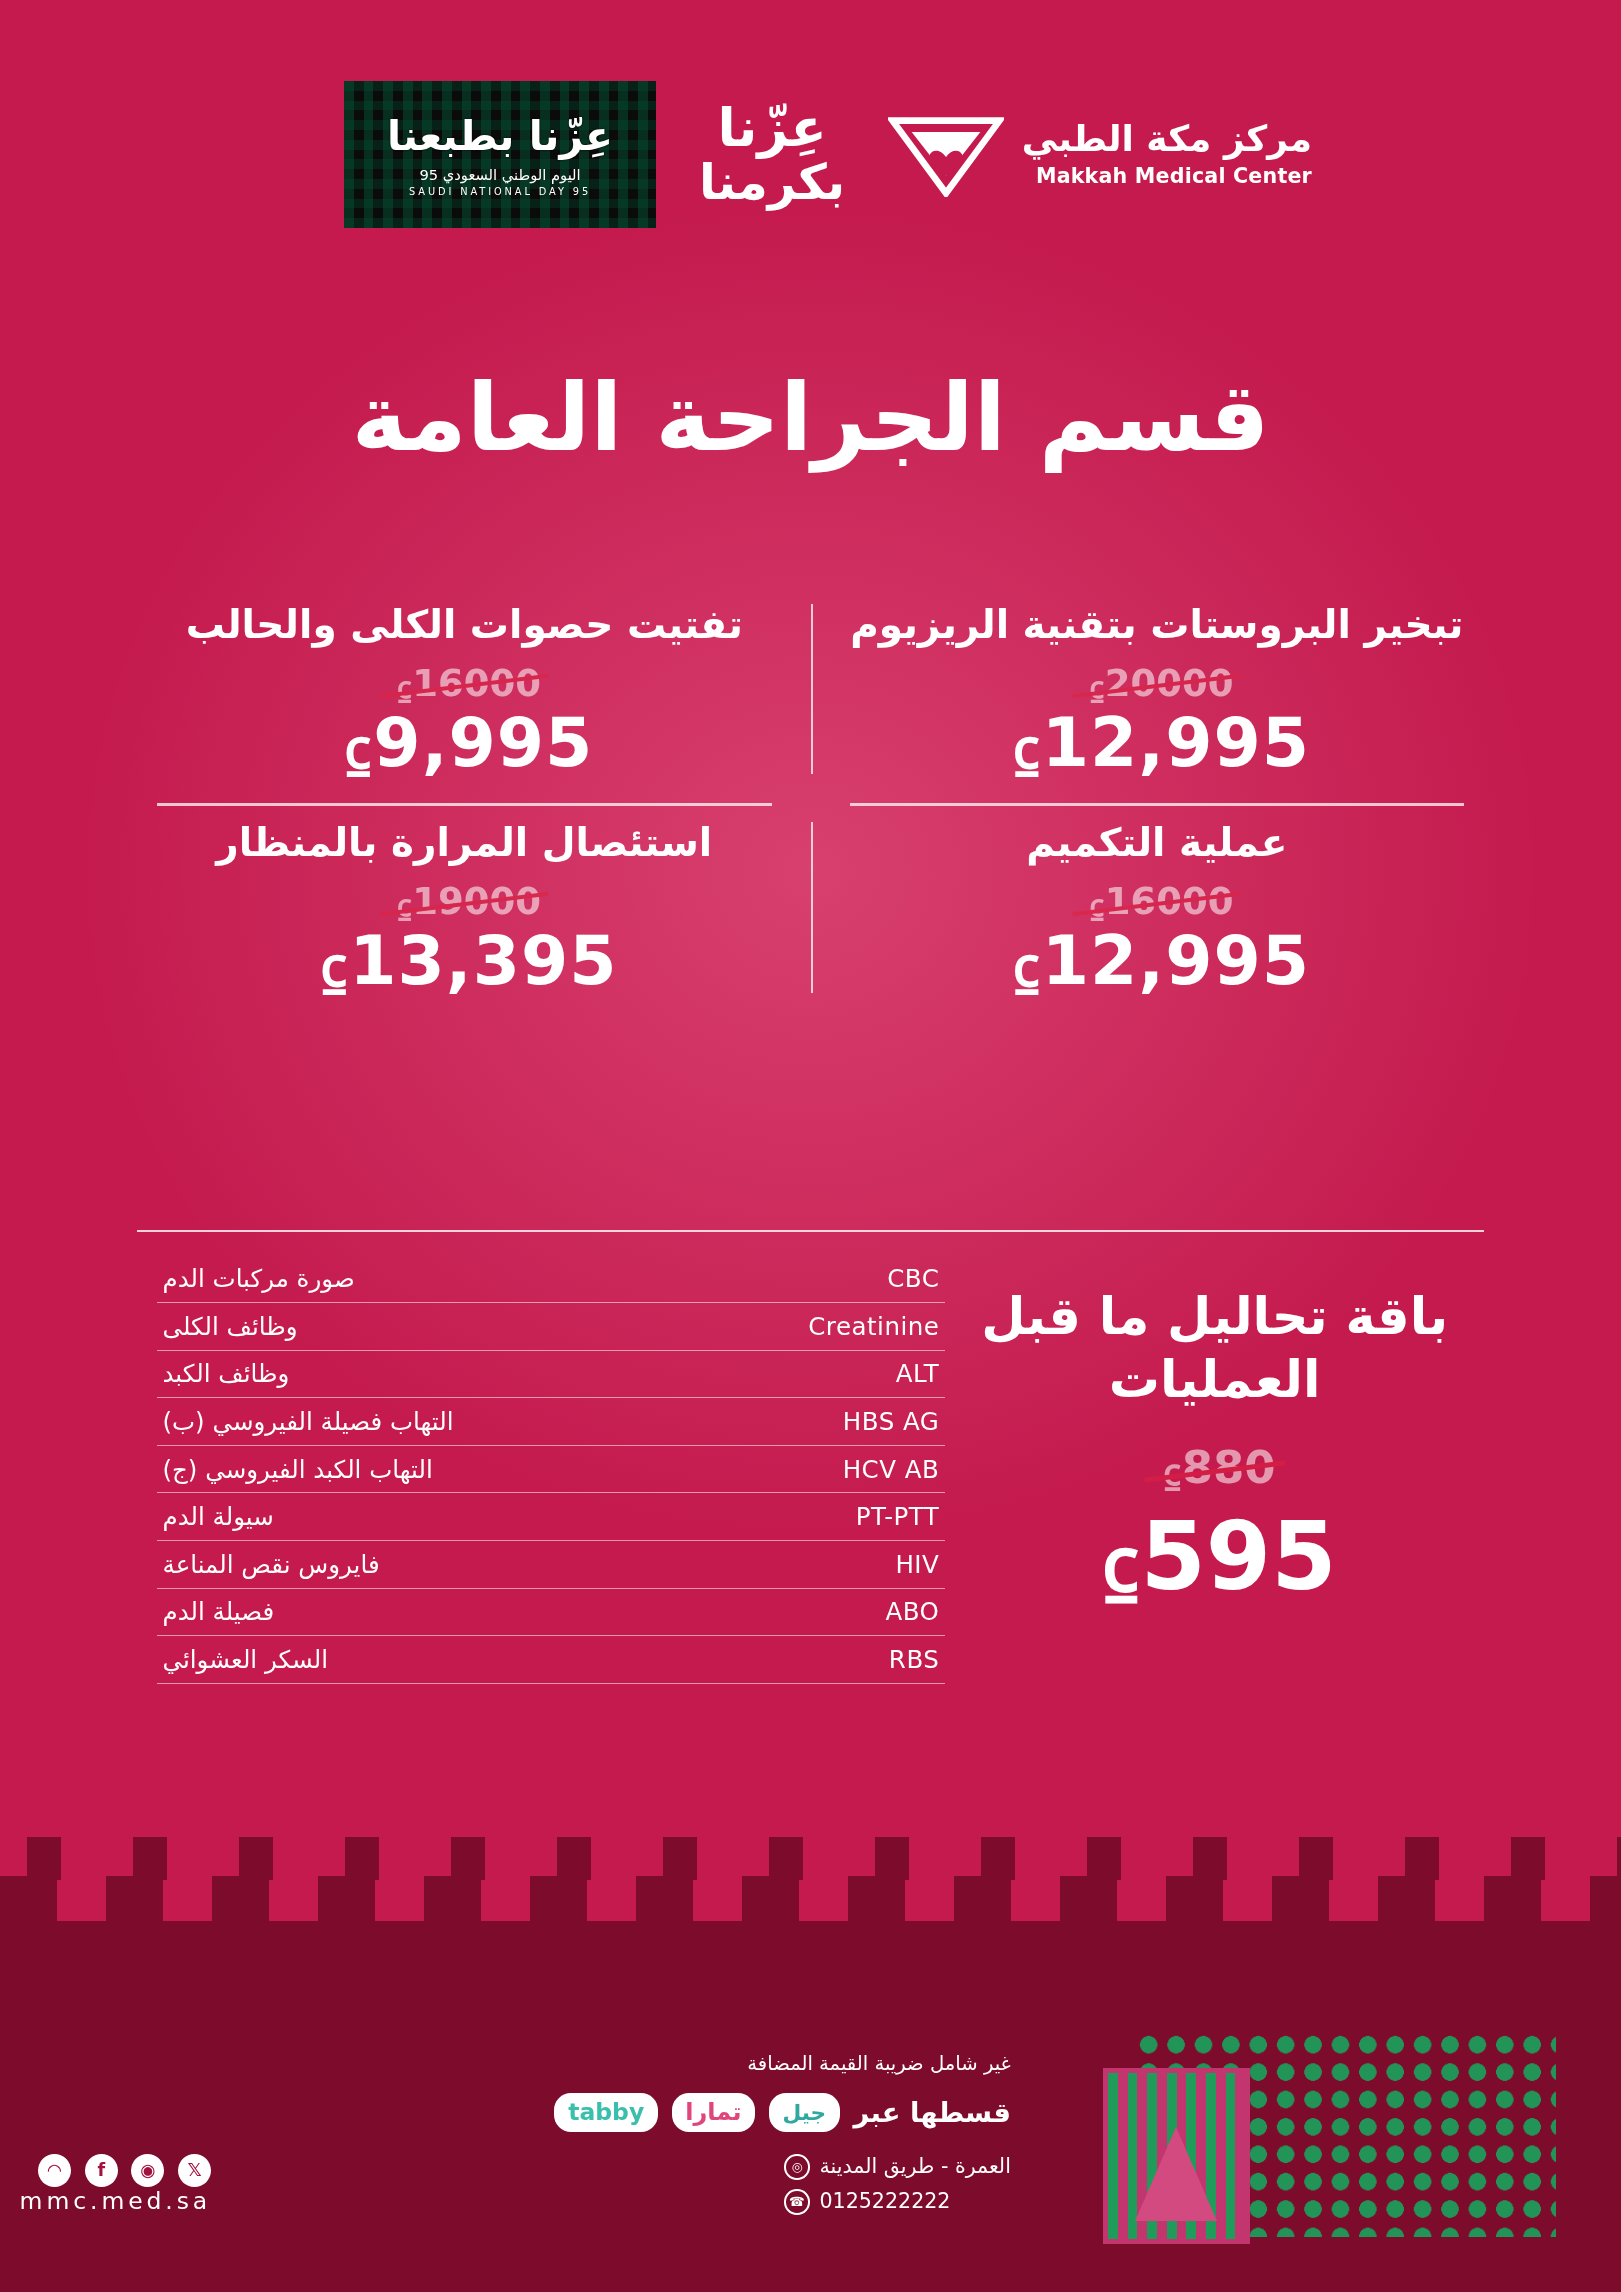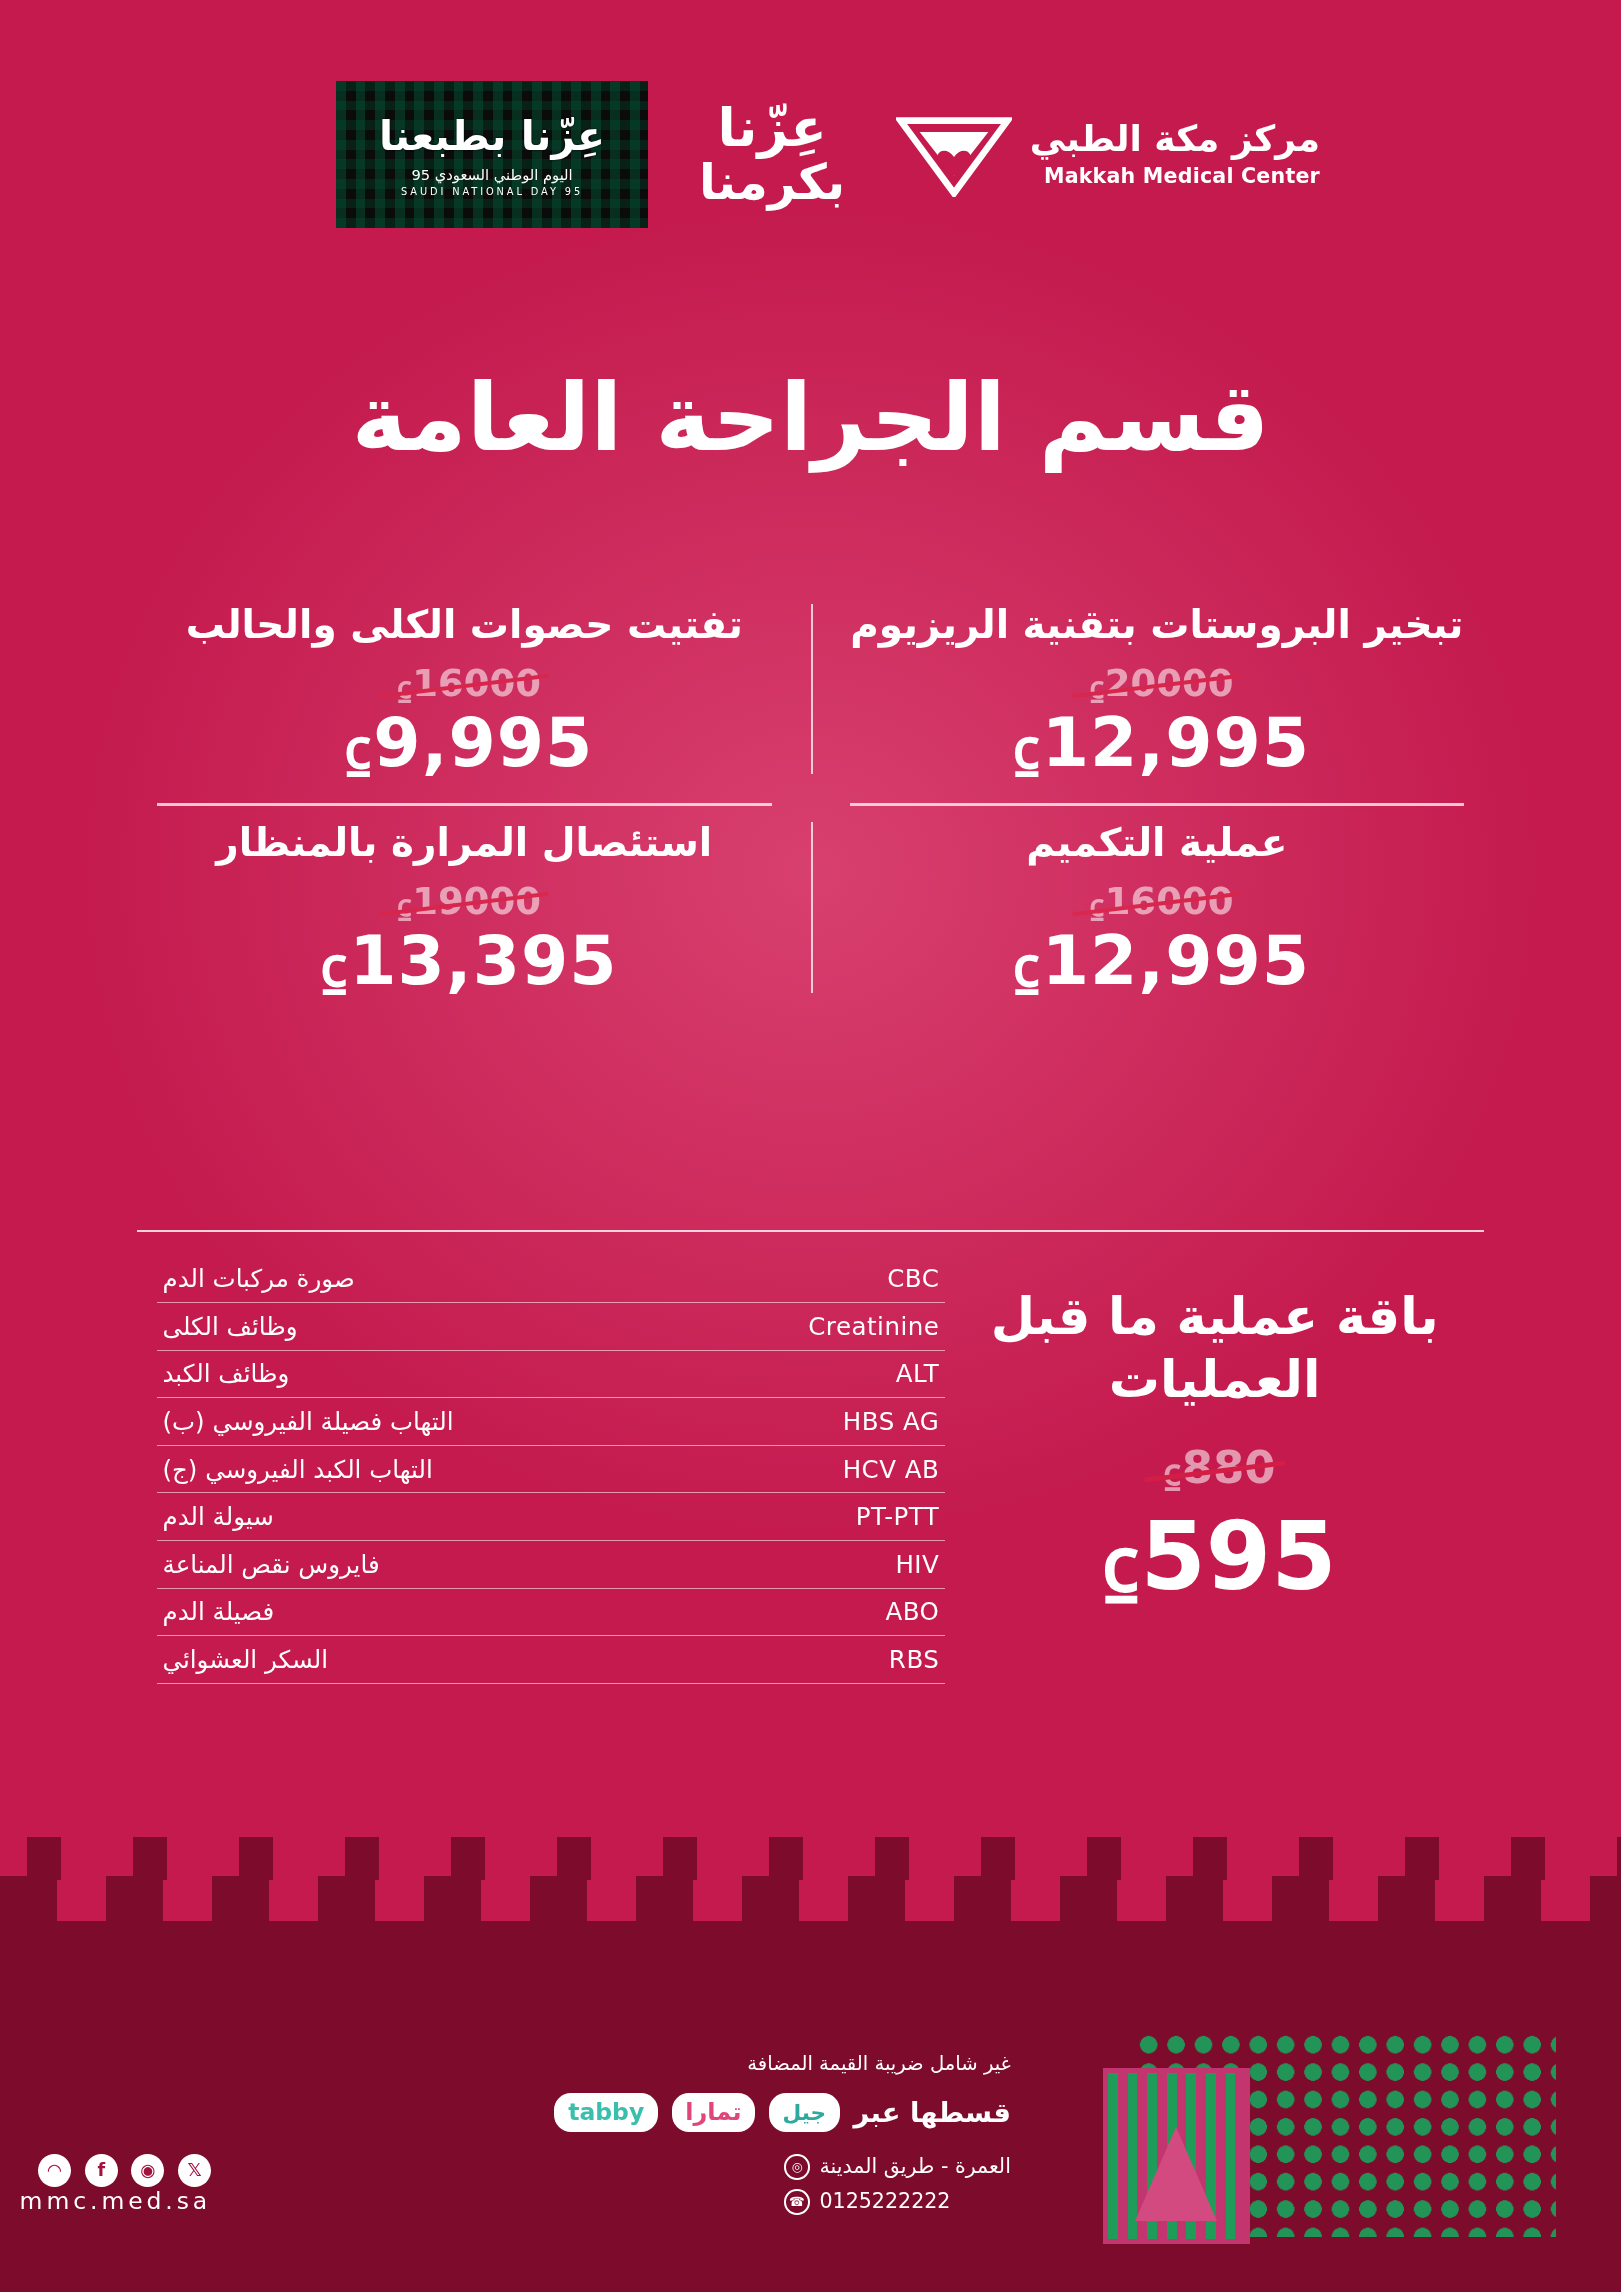--- a/index.html
+++ b/index.html
@@ -27,21 +27,21 @@
   }
   
   .header {
     position: absolute;
     top: 86px; left: 0; right: 0;
     height: 137px;
     display: flex;
     flex-direction: row-reverse;
     align-items: center;
     justify-content: center;
-    gap: 12px;
+    gap: 4px;
   }
   .nd-badge {
     width: 312px; height: 147px;
     background: #0b0b0b;
     margin-left: 35px;
     display: flex; flex-direction: column;
     align-items: center; justify-content: center;
     position: relative;
     overflow: hidden;
   }
@@ -455,21 +455,21 @@
         <div class="new">
           <span class="riyal">⃀</span><span>13,395</span>
         </div>
       </div>
     </div>
   </div>
 
   <div class="pkg">
 
     <div class="pkg-right">
-      <div class="pkg-title">باقة عملية ما قبل العمليات</div>
+      <div class="pkg-title">باقة تحاليل ما قبل العمليات</div>
       <div class="pkg-old">
         <span class="riyal">⃀</span><span>880</span>
       </div>
       <div class="pkg-new">
         <span class="riyal">⃀</span><span>595</span>
       </div>
     </div>
 
     <div class="pkg-list">
       <div class="pkg-item">

